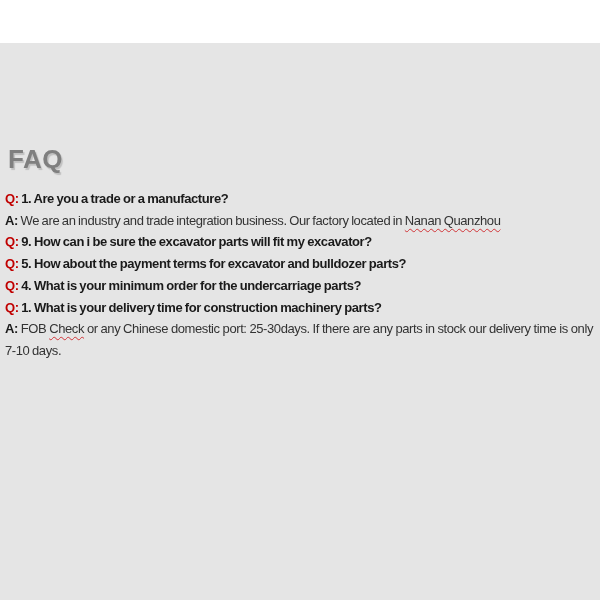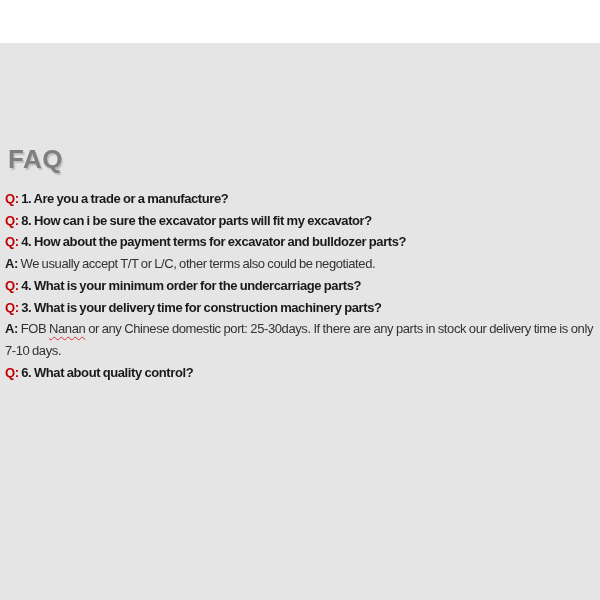--- a/index.html
+++ b/index.html
@@ -74,60 +74,56 @@
 
     <h1 class="faq-heading">FAQ</h1>
 
     <div class="qa-list">
 
       <div class="qa-item">
         <p class="question">
           <span class="q-label">Q:</span>
           <span class="q-text">1. Are you a trade or a manufacture?</span>
         </p>
-      </div>
-
-      <div class="qa-item">
-        <p class="question">
-          <span class="q-label">Q:</span>
-          <span class="q-text">8. How can i be sure the excavator parts will fit my excavator?</span>
+        <p class="answer">
+          <span class="a-label">A:</span>
+          <span class="a-text">We are an industry and trade integration business. Our factory located in </span><span class="a-text squiggle">Nanan Quanzhou</span>
         </p>
       </div>
 
       <div class="qa-item">
         <p class="question">
           <span class="q-label">Q:</span>
-          <span class="q-text">4. How about the payment terms for excavator and bulldozer parts?</span>
+          <span class="q-text">9. How can i be sure the excavator parts will fit my excavator?</span>
         </p>
-        <p class="answer">
-          <span class="a-label">A:</span>
-          <span class="a-text">We usually accept T/T or L/C, other terms also could be negotiated.</span>
+      </div>
+
+      <div class="qa-item">
+        <p class="question">
+          <span class="q-label">Q:</span>
+          <span class="q-text">5. How about the payment terms for excavator and bulldozer parts?</span>
         </p>
       </div>
 
       <div class="qa-item">
         <p class="question">
           <span class="q-label">Q:</span>
           <span class="q-text">4. What is your minimum order for the undercarriage parts?</span>
         </p>
       </div>
 
       <div class="qa-item">
         <p class="question">
           <span class="q-label">Q:</span>
-          <span class="q-text">3. What is your delivery time for construction machinery parts?</span>
+          <span class="q-text">1. What is your delivery time for construction machinery parts?</span>
         </p>
         <p class="answer">
           <span class="a-label">A:</span>
-          <span class="a-text">FOB </span><span class="a-text squiggle">Nanan</span><span class="a-text"> or any Chinese domestic port: 25-30days. If there are any parts in stock our delivery time is only 7-10 days.</span>
+          <span class="a-text">FOB </span><span class="a-text squiggle">Check</span><span class="a-text"> or any Chinese domestic port: 25-30days. If there are any parts in stock our delivery time is only 7-10 days.</span>
         </p>
       </div>
 
       <div class="qa-item">
-        <p class="question">
-          <span class="q-label">Q:</span>
-          <span class="q-text">6. What about quality control?</span>
-        </p>
       </div>
 
     </div>
   </div>
 </div>
 
 </body></html>

